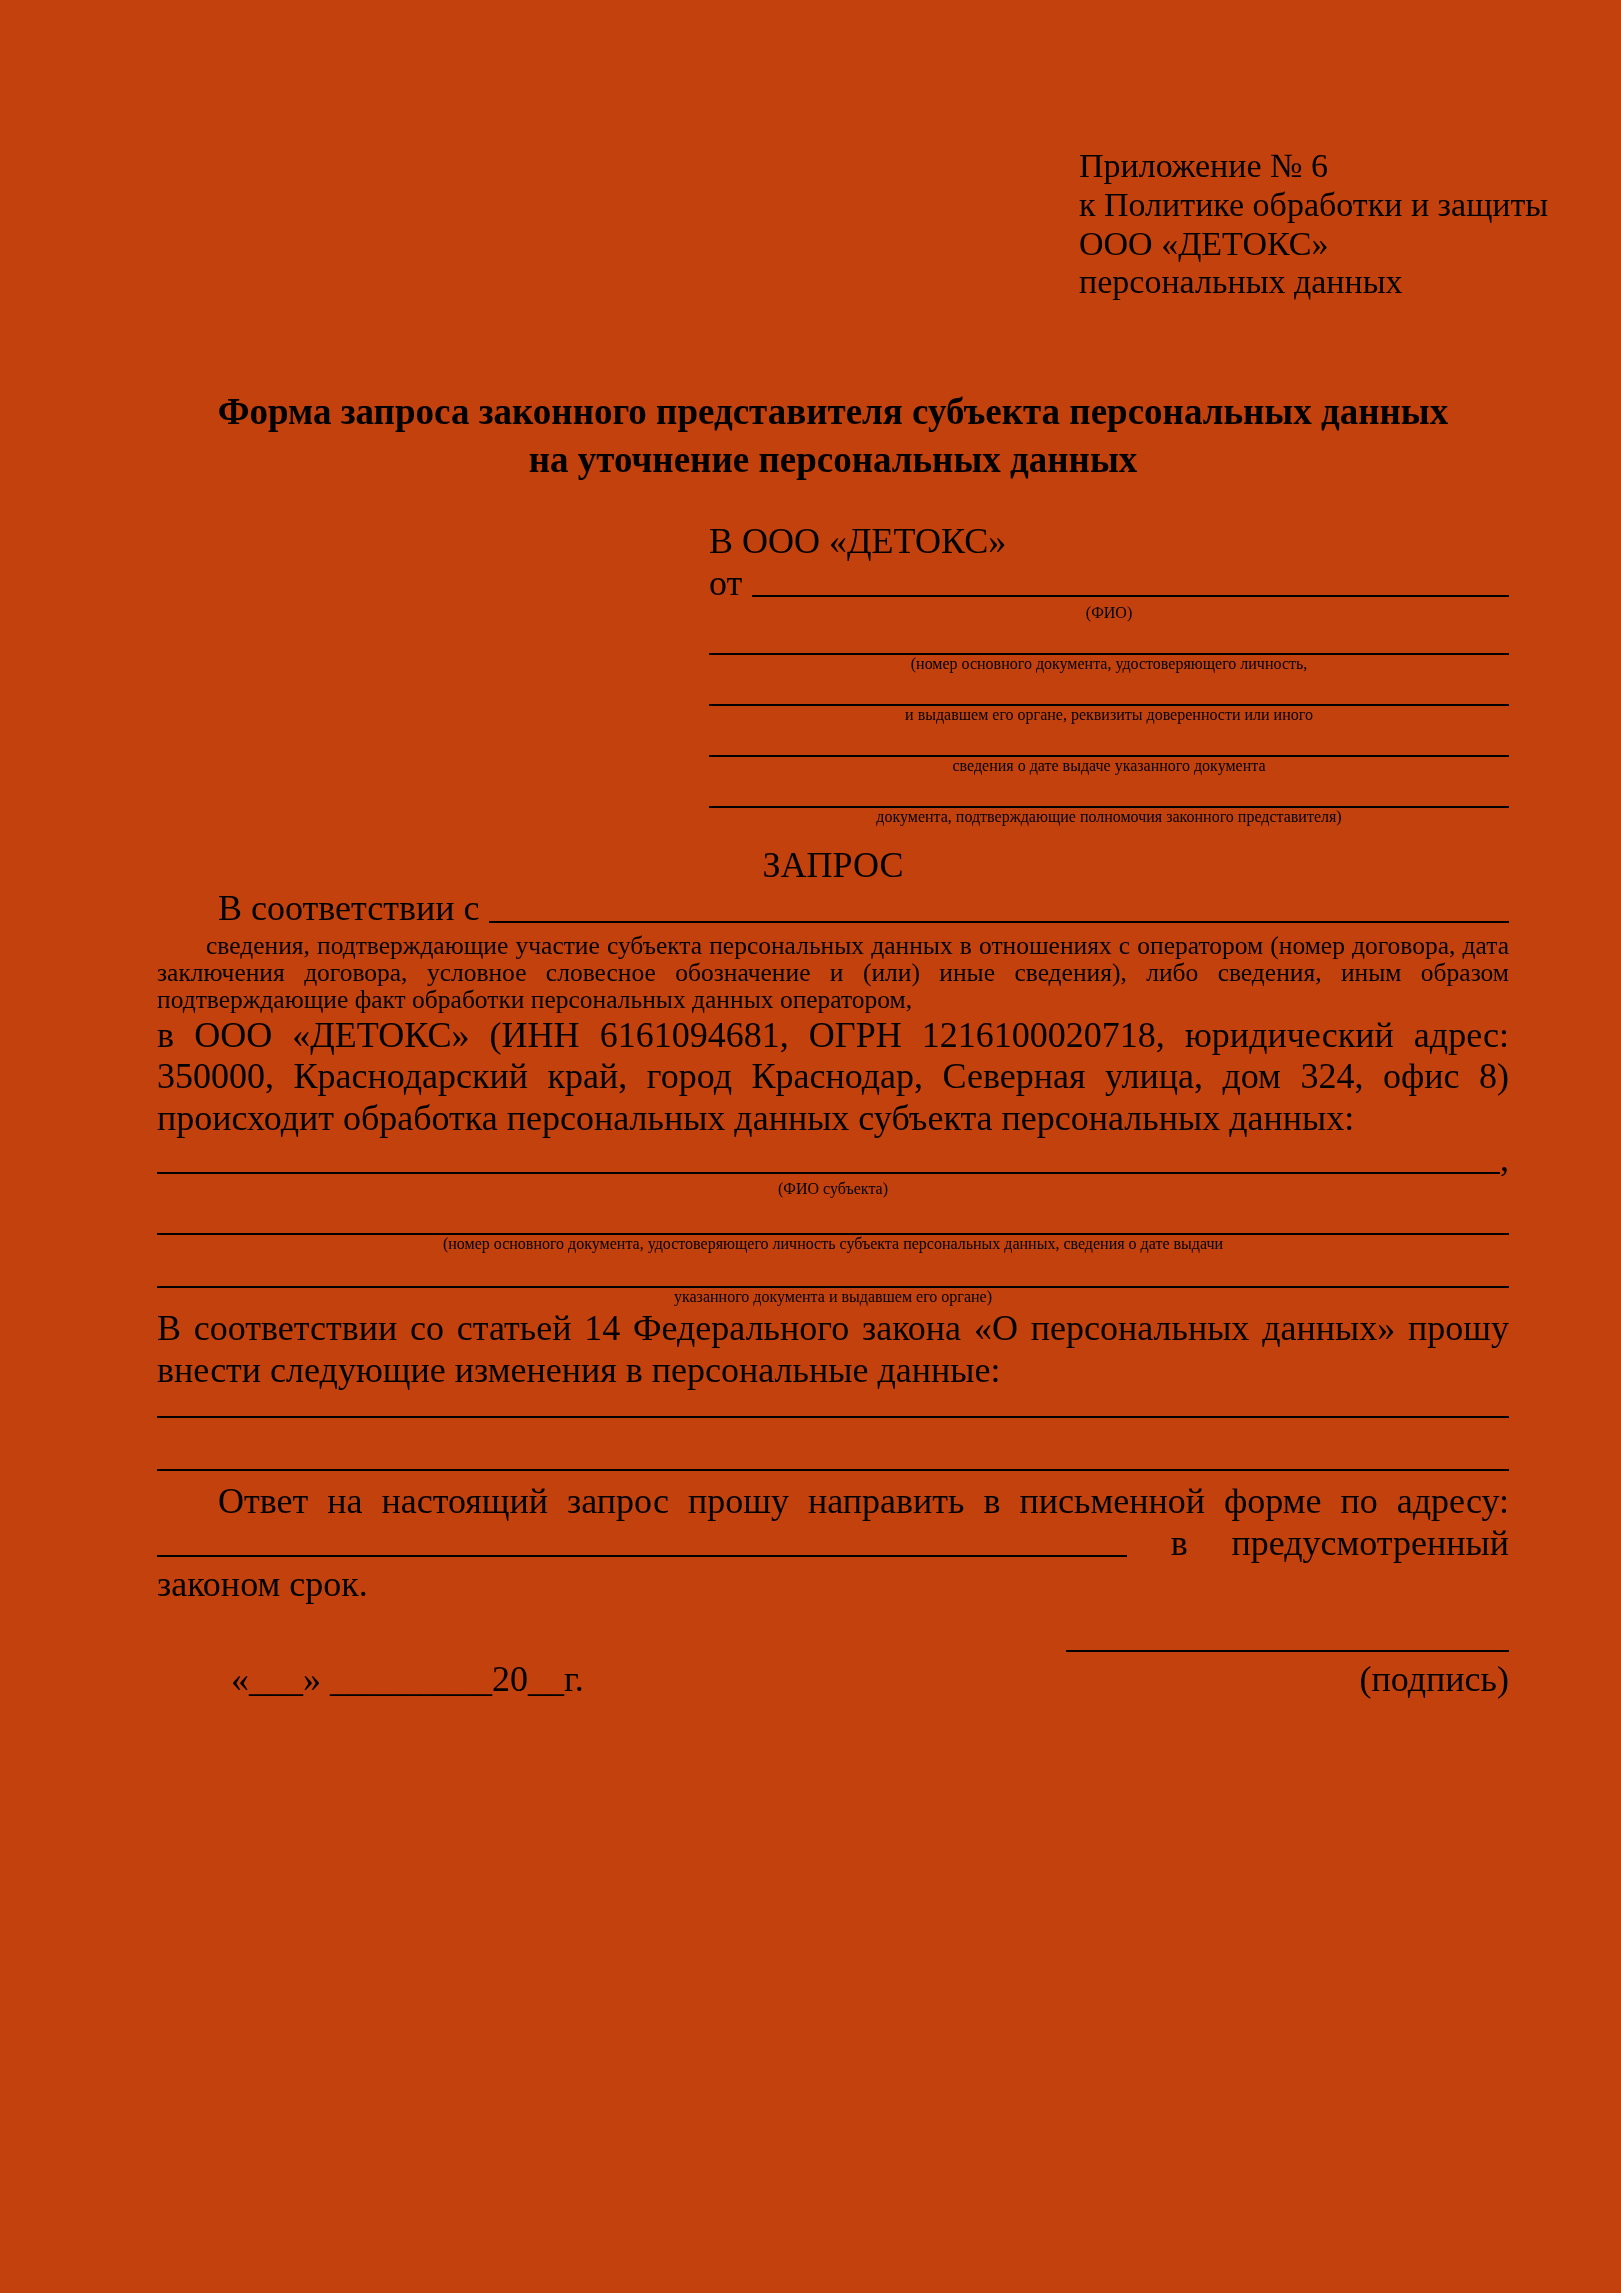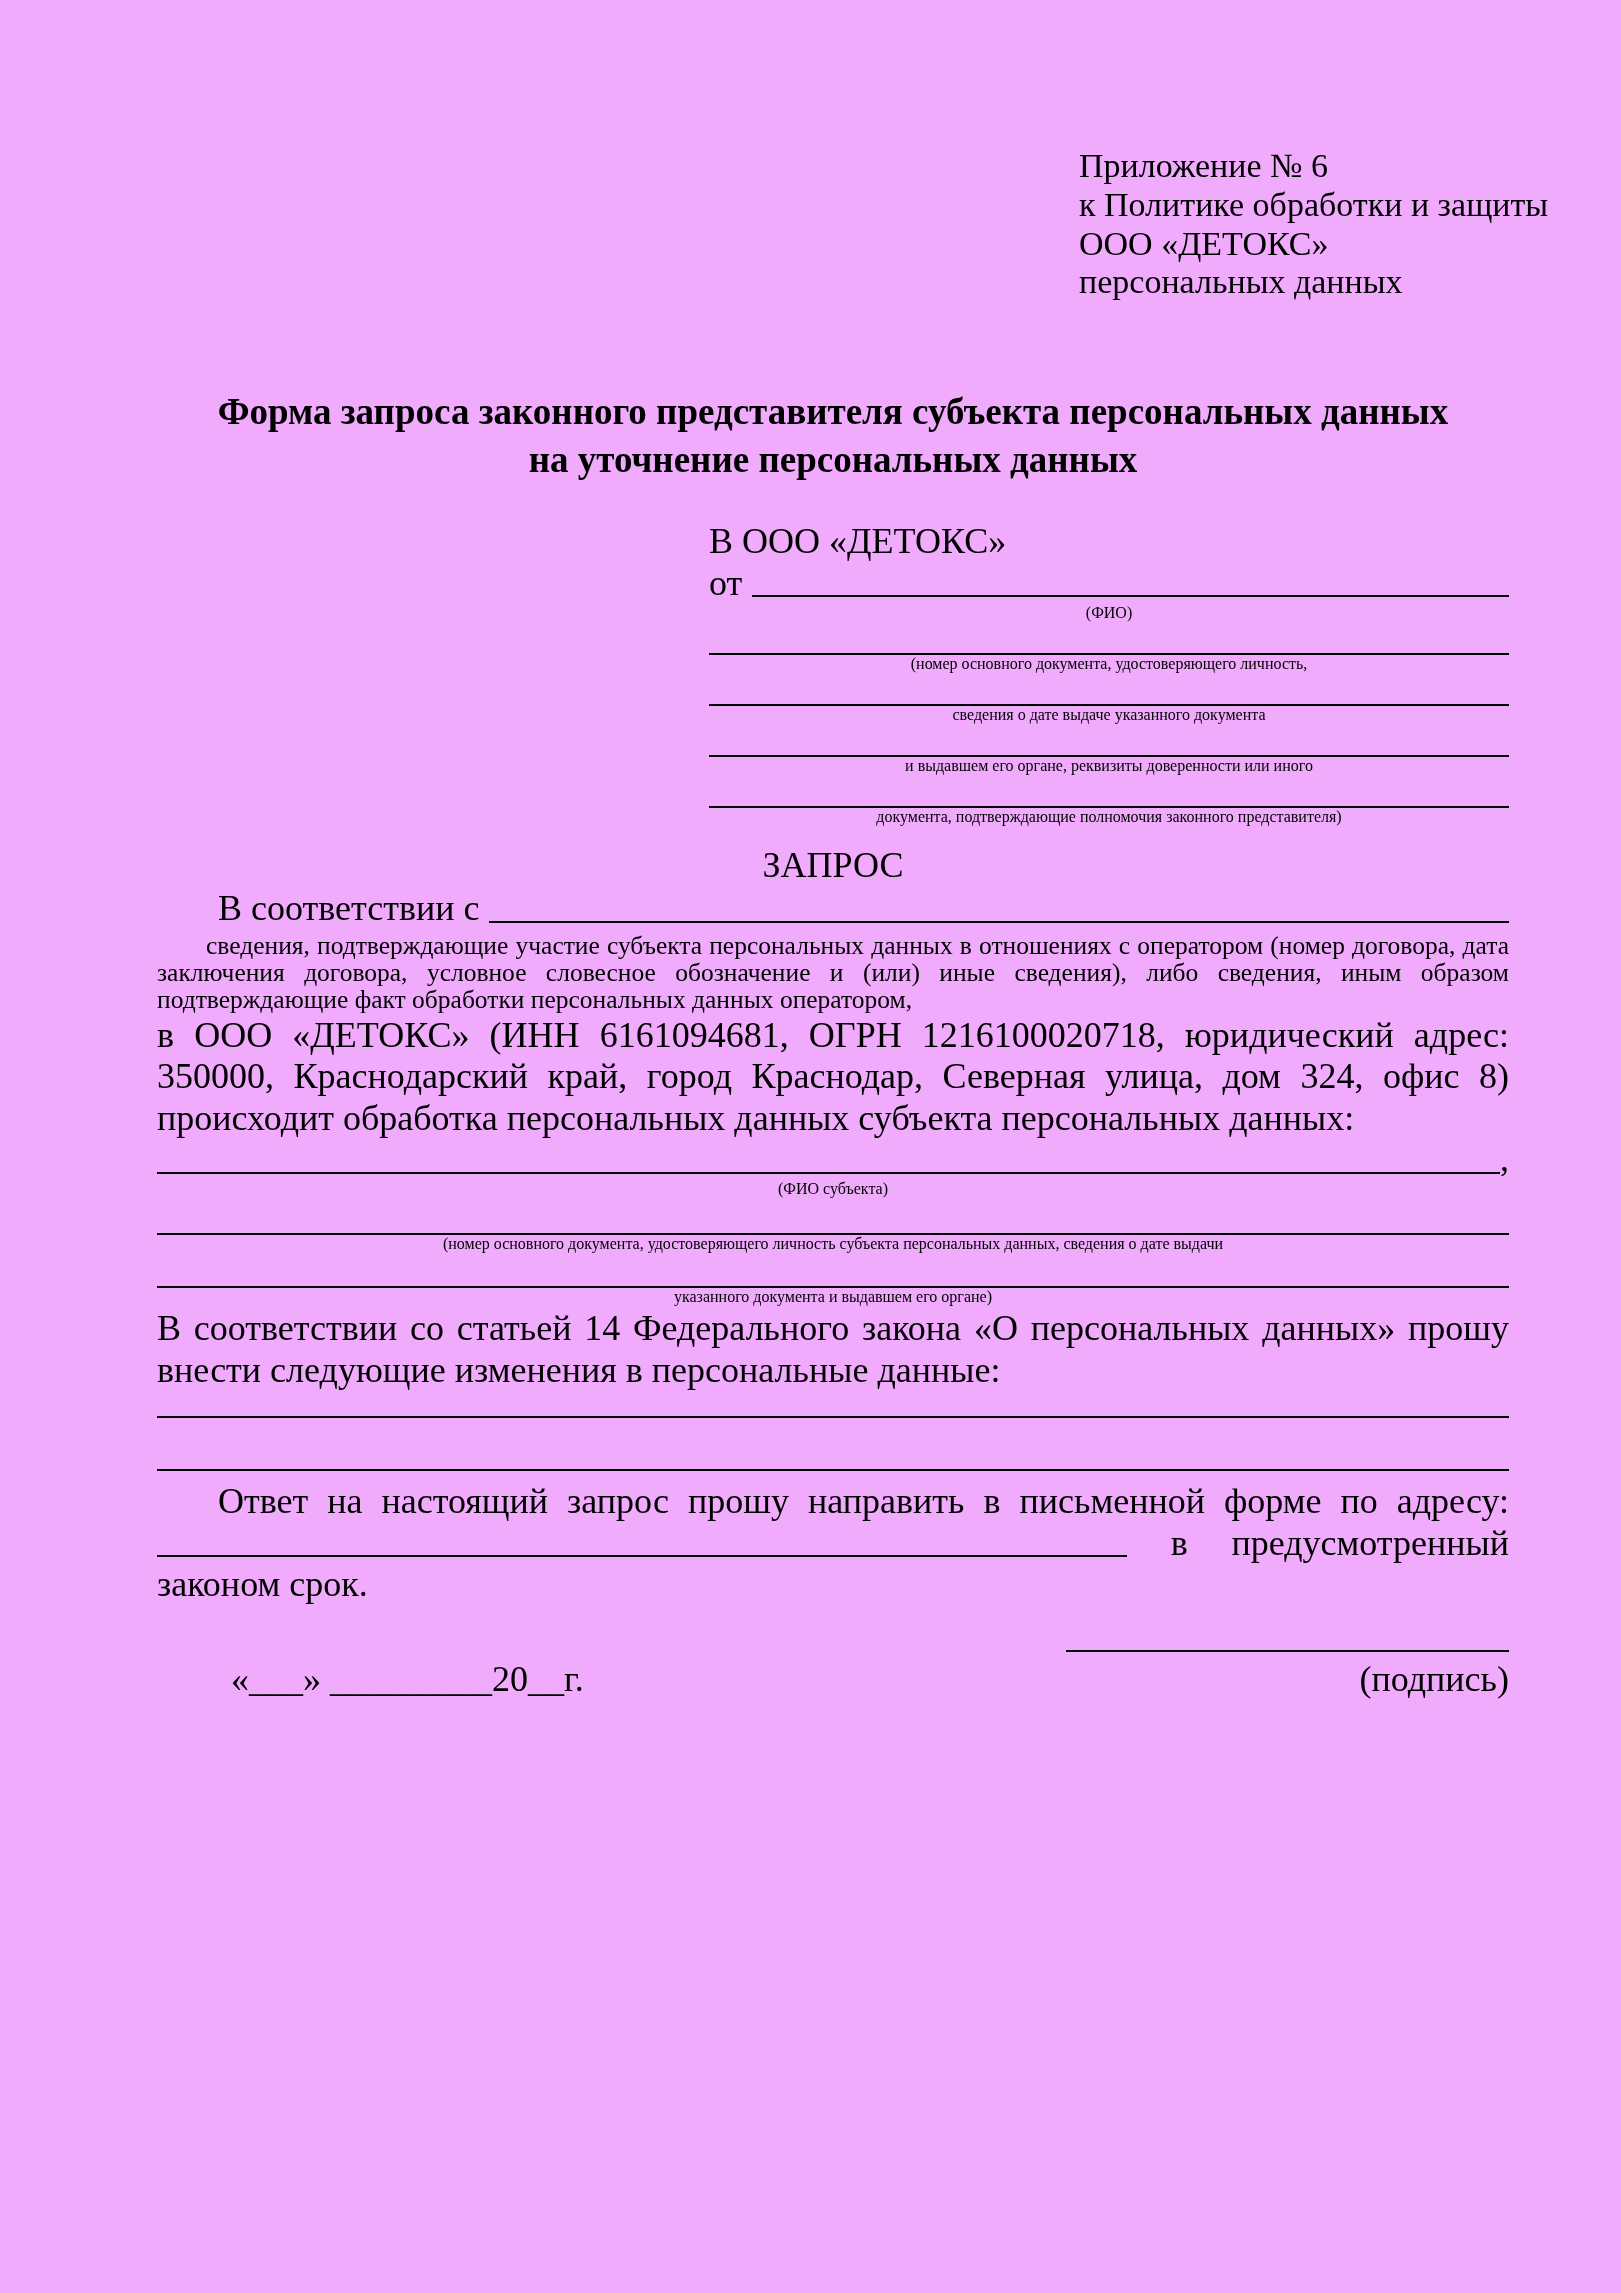--- a/index.html
+++ b/index.html
@@ -1,20 +1,20 @@
 <!DOCTYPE html>
 <html><head>
 <meta charset="utf-8">
 <style>
   * { box-sizing: border-box; }
   html, body { margin: 0; padding: 0; background: #ffffff; }
   .page {
     width: 1621px;
     height: 2294px;
-    background: #f0abfc;
+    background: #c2410c;
     color: #000000;
     font-family: "Liberation Serif", "DejaVu Serif", serif;
     font-size: 36px;
     line-height: 1.15;
     padding: 147px 112px 0 157px;
     position: relative;
     overflow: hidden;
   }
 
   
@@ -87,25 +87,25 @@
       <span class="fill-line"></span>
     </div>
     <div class="cap">(ФИО)</div>
 
     <div class="lgroup">
       <div class="rule"></div>
       <div class="cap">(номер основного документа, удостоверяющего личность,</div>
     </div>
     <div class="lgroup">
       <div class="rule"></div>
-      <div class="cap">сведения о дате выдаче указанного документа</div>
+      <div class="cap">и выдавшем его органе, реквизиты доверенности или иного</div>
     </div>
     <div class="lgroup">
       <div class="rule"></div>
-      <div class="cap">и выдавшем его органе, реквизиты доверенности или иного</div>
+      <div class="cap">сведения о дате выдаче указанного документа</div>
     </div>
     <div class="lgroup">
       <div class="rule"></div>
       <div class="cap">документа, подтверждающие полномочия законного представителя)</div>
     </div>
   </div>
 
   <div class="zapros">ЗАПРОС</div>
 
   <div class="intro-row">

